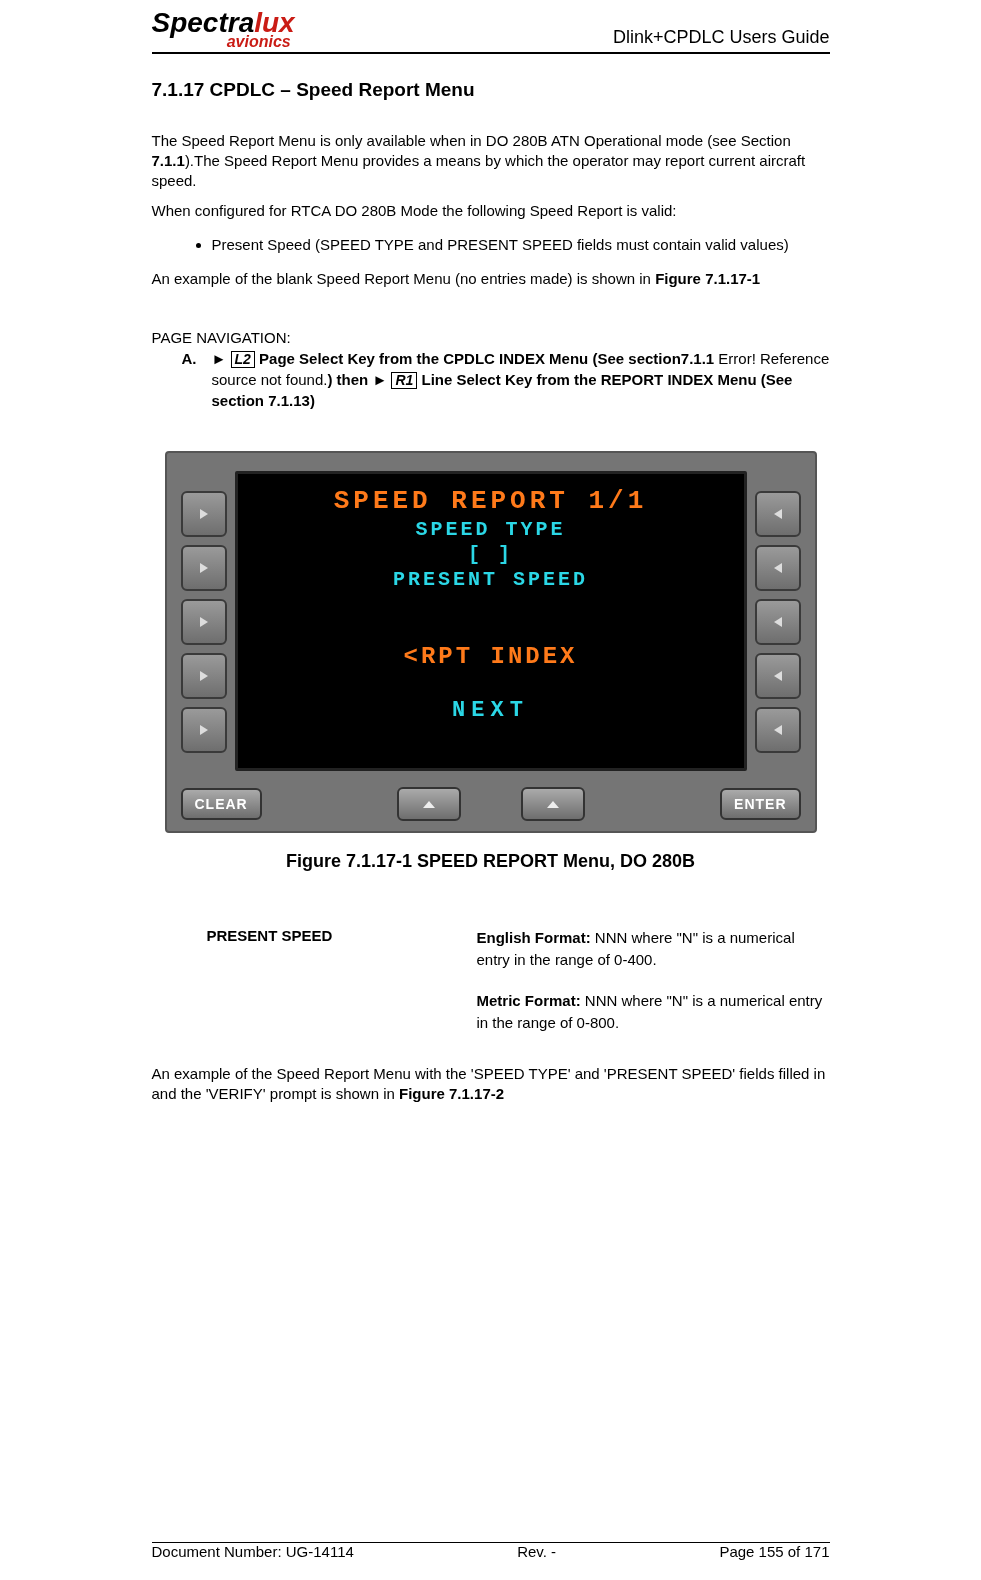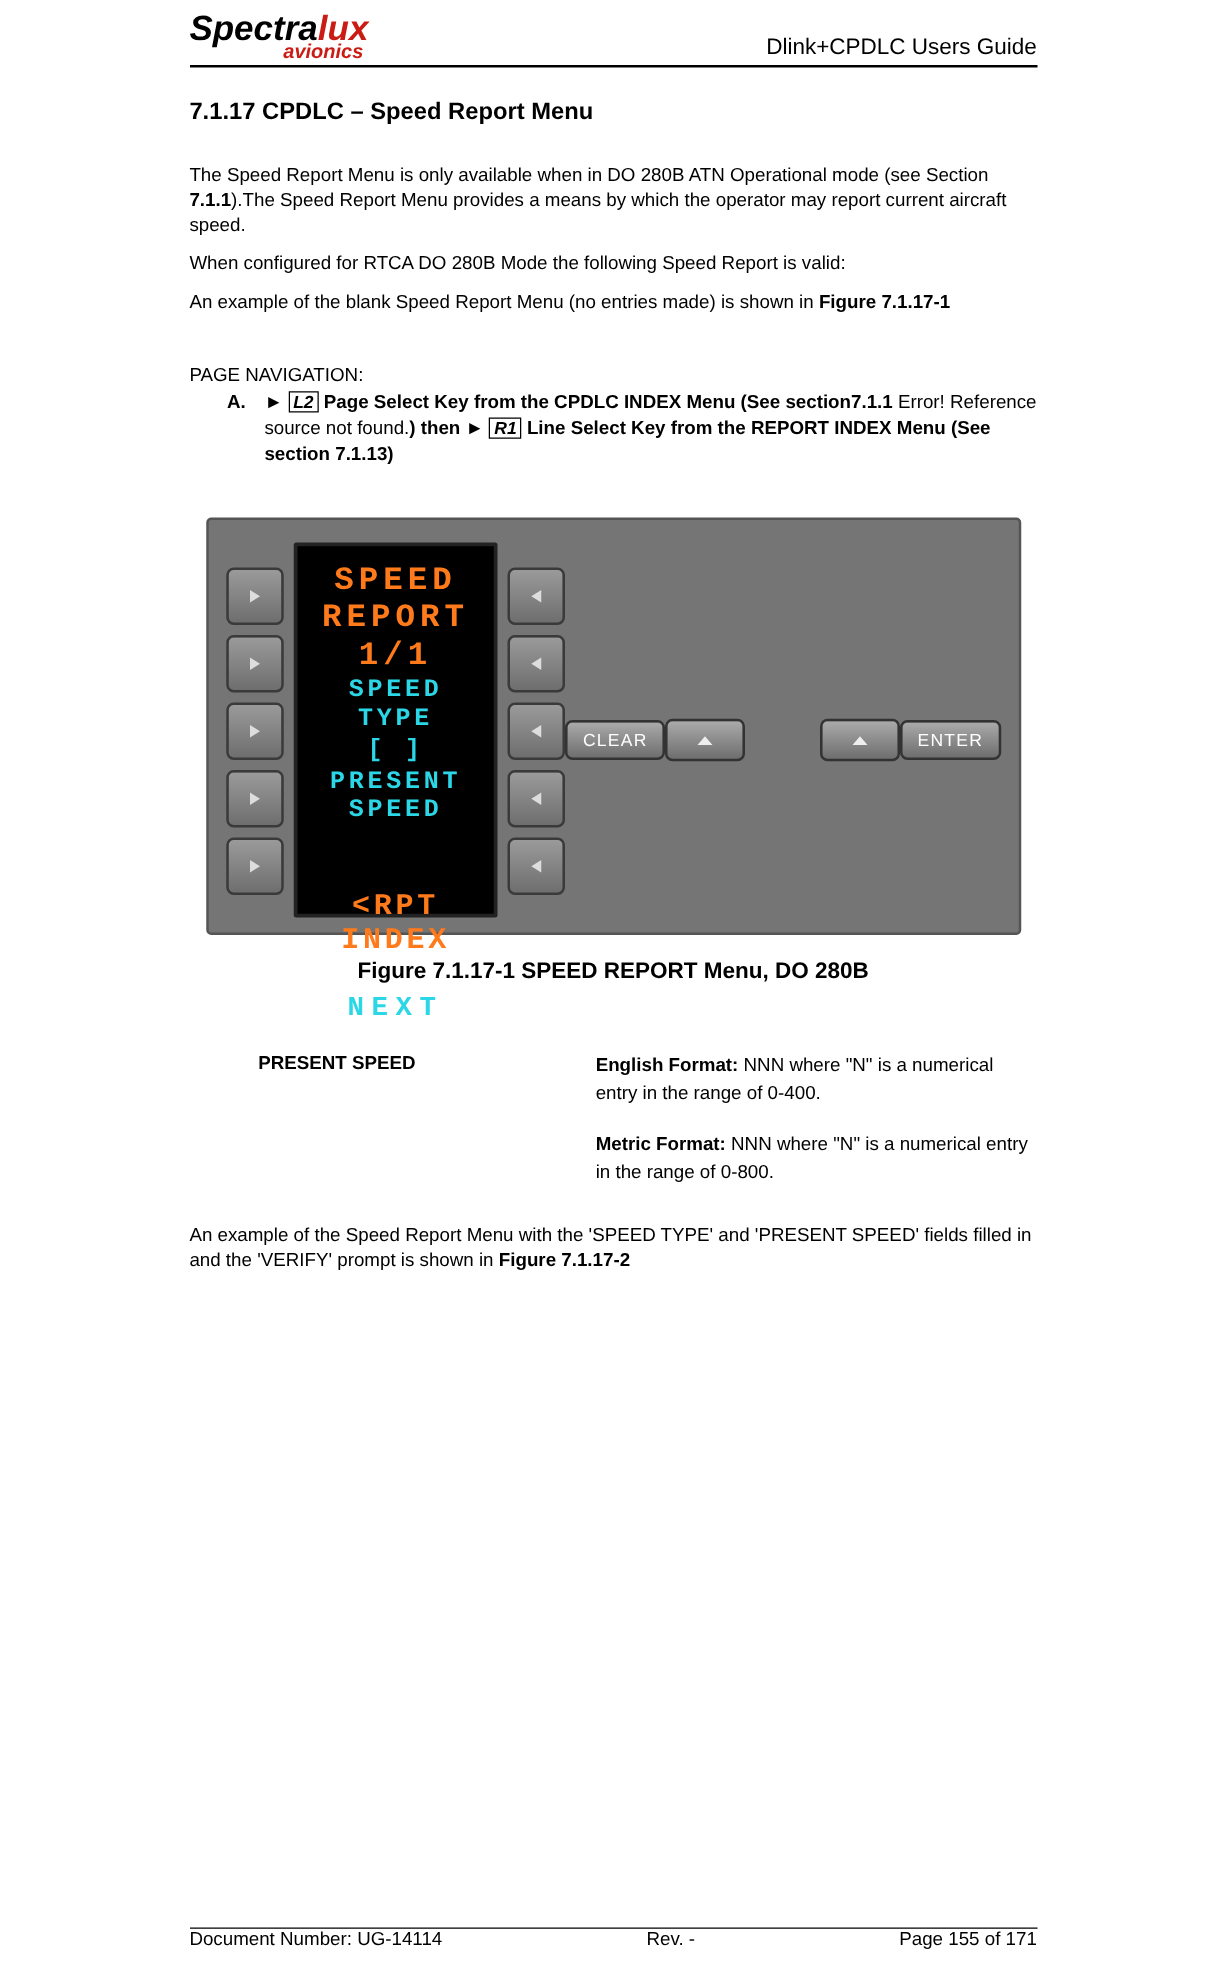--- a/index.html
+++ b/index.html
@@ -75,21 +75,21 @@
   
   .figure-wrap { text-align: center; margin: 40px 0 20px 0; }
   .mcdu {
     width: 620px;
     margin: 0 auto;
     background: #757575;
     border: 2px solid #555;
     border-radius: 4px;
     padding: 18px 14px 10px 14px;
     display: flex;
-    flex-direction: row;
+    flex-direction: column;
   }
   .mcdu-main {
     display: flex;
     align-items: stretch;
     gap: 8px;
   }
   .lsk-col {
     display: flex;
     flex-direction: column;
     justify-content: space-between;
@@ -128,21 +128,21 @@
   .screen .next { color: #2bd7e6; text-align: center; margin-top: 28px; font-size: 22px; letter-spacing: 6px; }
   .mcdu-bottom {
     display: flex;
     justify-content: space-between;
     align-items: center;
     margin-top: 14px;
   }
   .clear-btn, .enter-btn {
     background: linear-gradient(#aaa,#6e6e6e);
     color: #fff;
-    font-weight: normal;
+    font-weight: bold;
     border: 2px solid #333;
     border-radius: 6px;
     padding: 6px 12px;
     font-size: 14px;
     letter-spacing: 1px;
   }
   .arrow-btn {
     width: 60px; height: 30px;
     background: linear-gradient(#aaa,#6e6e6e);
     border: 2px solid #333;
@@ -191,20 +191,23 @@
     <span>7.1.17</span>
     <span>CPDLC – Speed Report Menu</span>
   </h2>
 
   <p>
     <span>The Speed Report Menu is only available when in DO 280B ATN Operational mode (see Section </span><span class="bold">7.1.1</span><span>).The Speed Report Menu provides a means by which the operator may report current aircraft speed.</span>
   </p>
 
   <p>When configured for RTCA DO 280B Mode the following Speed Report is valid:</p>
 
+  <ul>
+    <li>Present Speed (SPEED TYPE and PRESENT SPEED fields must contain valid values)</li>
+  </ul>
 
   <p>
     <span>An example of the blank Speed Report Menu (no entries made) is shown in </span><span class="bold">Figure 7.1.17-1</span>
   </p>
 
   <div class="nav-label">PAGE NAVIGATION:</div>
   <div class="nav-item">
     <div class="nav-letter">A.</div>
     <div>
       <span class="bold">►</span>

